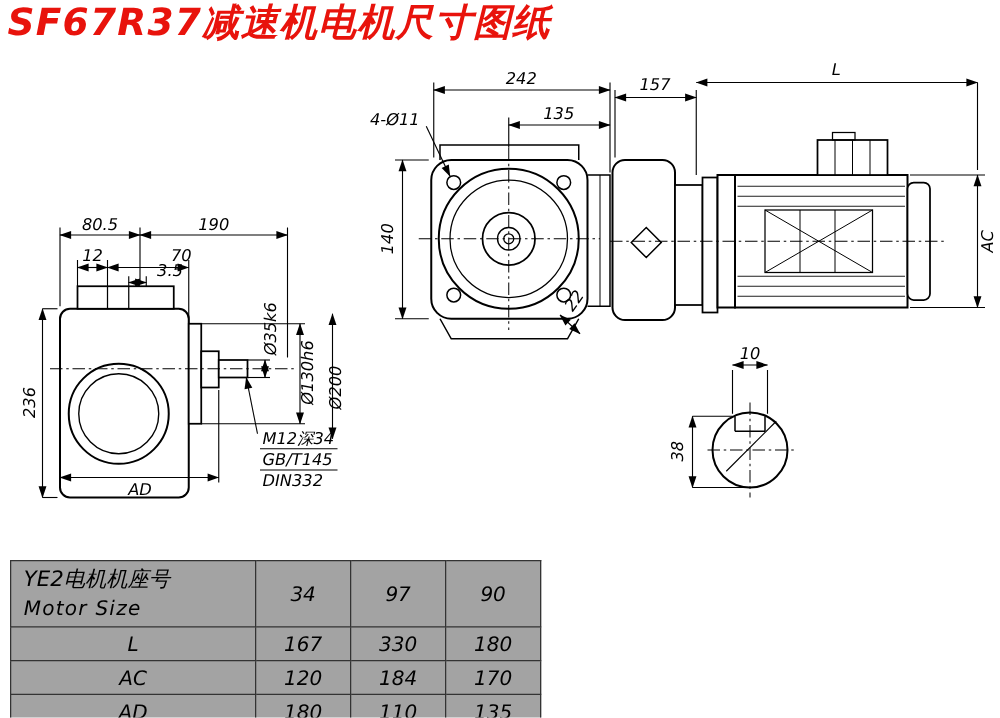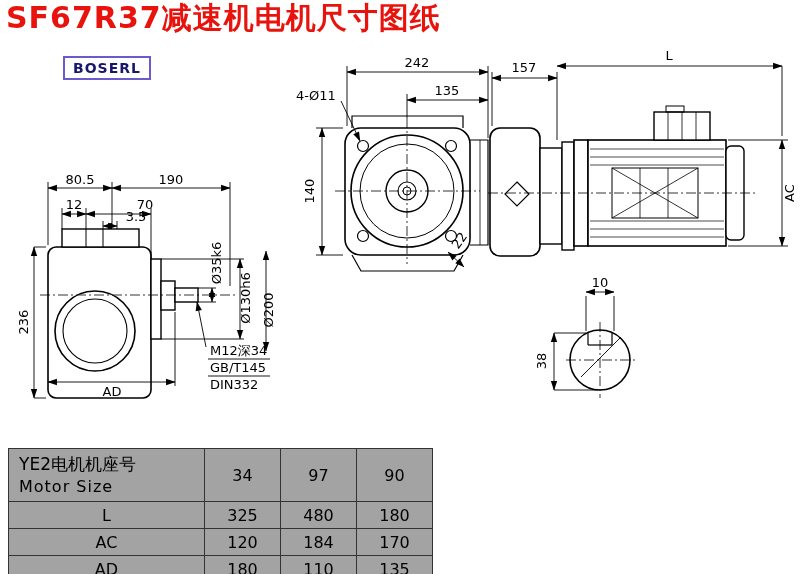--- a/index.html
+++ b/index.html
@@ -1,38 +1,37 @@
 <!DOCTYPE html>
 <html><head>
 <meta charset="utf-8">
 <style>
   html,body{margin:0;padding:0;}
   body{width:800px;height:574px;position:relative;background:#ffffff;
        font-family:"DejaVu Sans","Liberation Sans",sans-serif;}
-  .stage{position:absolute;left:0;top:0;width:800px;height:574px;background:#fff;overflow:hidden;}
+  .stage{position:absolute;left:0;top:0;width:800px;height:574px;background:#fff;overflow:hidden;font-style:italic;}
   .title{position:absolute;left:6px;top:-2px;font-size:30px;font-weight:bold;color:#e8130c;
          letter-spacing:1px;white-space:nowrap;}
   .logo{position:absolute;left:63px;top:56px;border:2px solid #6a5acd;background:#fff;
         padding:0 8px;font-size:14px;font-weight:bold;color:#16166c;line-height:20px;letter-spacing:1px;}
   svg.drawing{position:absolute;left:0;top:0;}
   svg text{font-family:"DejaVu Sans","Liberation Sans",sans-serif;font-size:13px;fill:#000;stroke:none;}
   table.dims{position:absolute;left:8px;top:448px;border-collapse:collapse;table-layout:fixed;
              width:424px;background:#a3a3a3;color:#000;}
   table.dims td{border:1px solid #333;text-align:center;font-size:16px;padding:0;height:26px;}
   table.dims td.hdr{text-align:left;padding-left:10px;height:52px;}
   .hdr .l1{font-size:17px;line-height:24px;}
   .hdr .l2{font-size:16px;line-height:22px;letter-spacing:1px;}
 </style>
 </head>
 <body>
 
 <div class="stage">
 
   <div class="title">SF67R37减速机电机尺寸图纸</div>
-  <div class="logo">BOSERL</div>
 
   <svg class="drawing" width="800" height="430" viewBox="0 0 800 430">
     <defs>
       <marker id="arr" viewBox="0 0 10 10" refX="9.5" refY="5" markerWidth="11" markerHeight="11" orient="auto-start-reverse">
         <path d="M0.5,1.8 L10,5 L0.5,8.2 Z" fill="#000"></path>
       </marker>
     </defs>
 
     <g stroke="#000" fill="none">
       <g>
@@ -207,22 +206,22 @@
       <td class="hdr">
         <div class="l1">YE2电机机座号</div>
         <div class="l2">Motor Size</div>
       </td>
       <td>34</td>
       <td>97</td>
       <td>90</td>
     </tr>
     <tr>
       <td>L</td>
-      <td>325</td>
-      <td>480</td>
+      <td>167</td>
+      <td>330</td>
       <td>180</td>
     </tr>
     <tr>
       <td>AC</td>
       <td>120</td>
       <td>184</td>
       <td>170</td>
     </tr>
     <tr>
       <td>AD</td>

